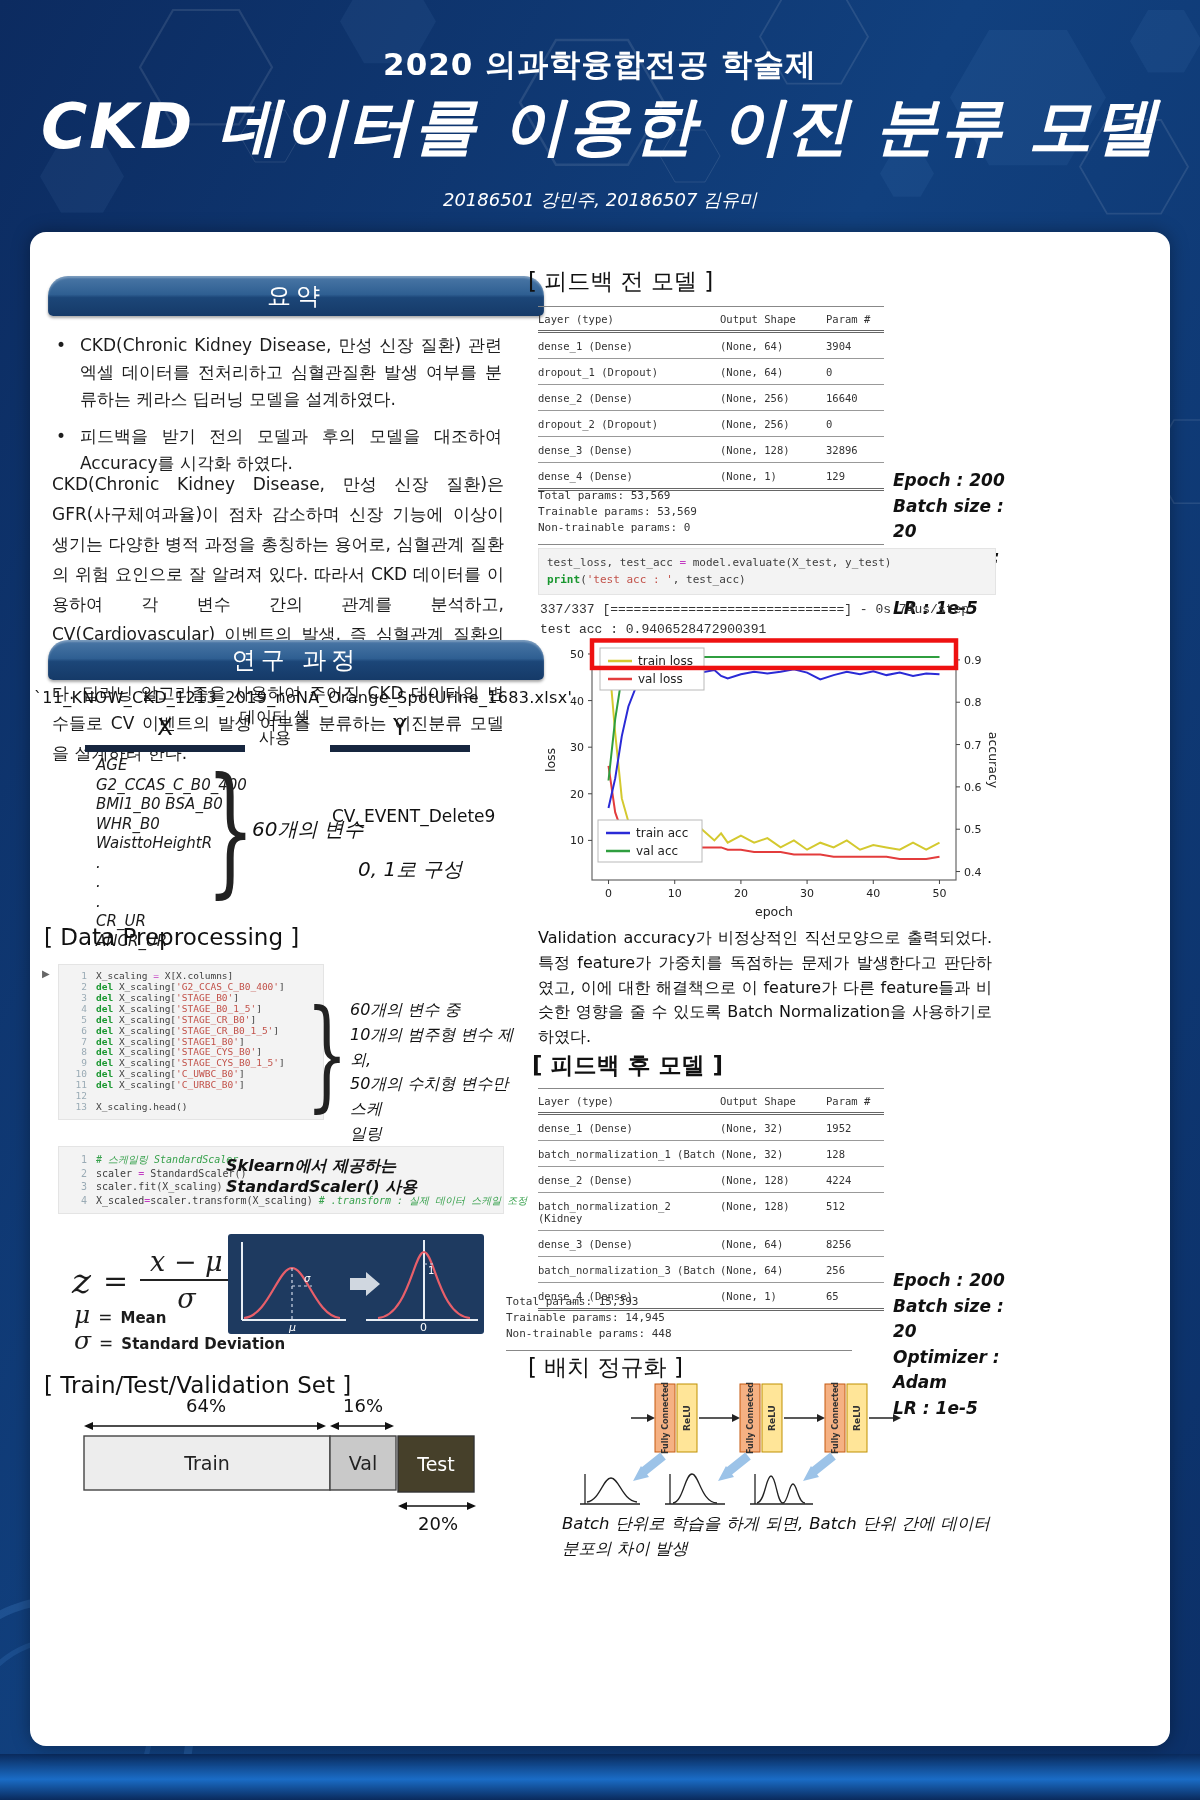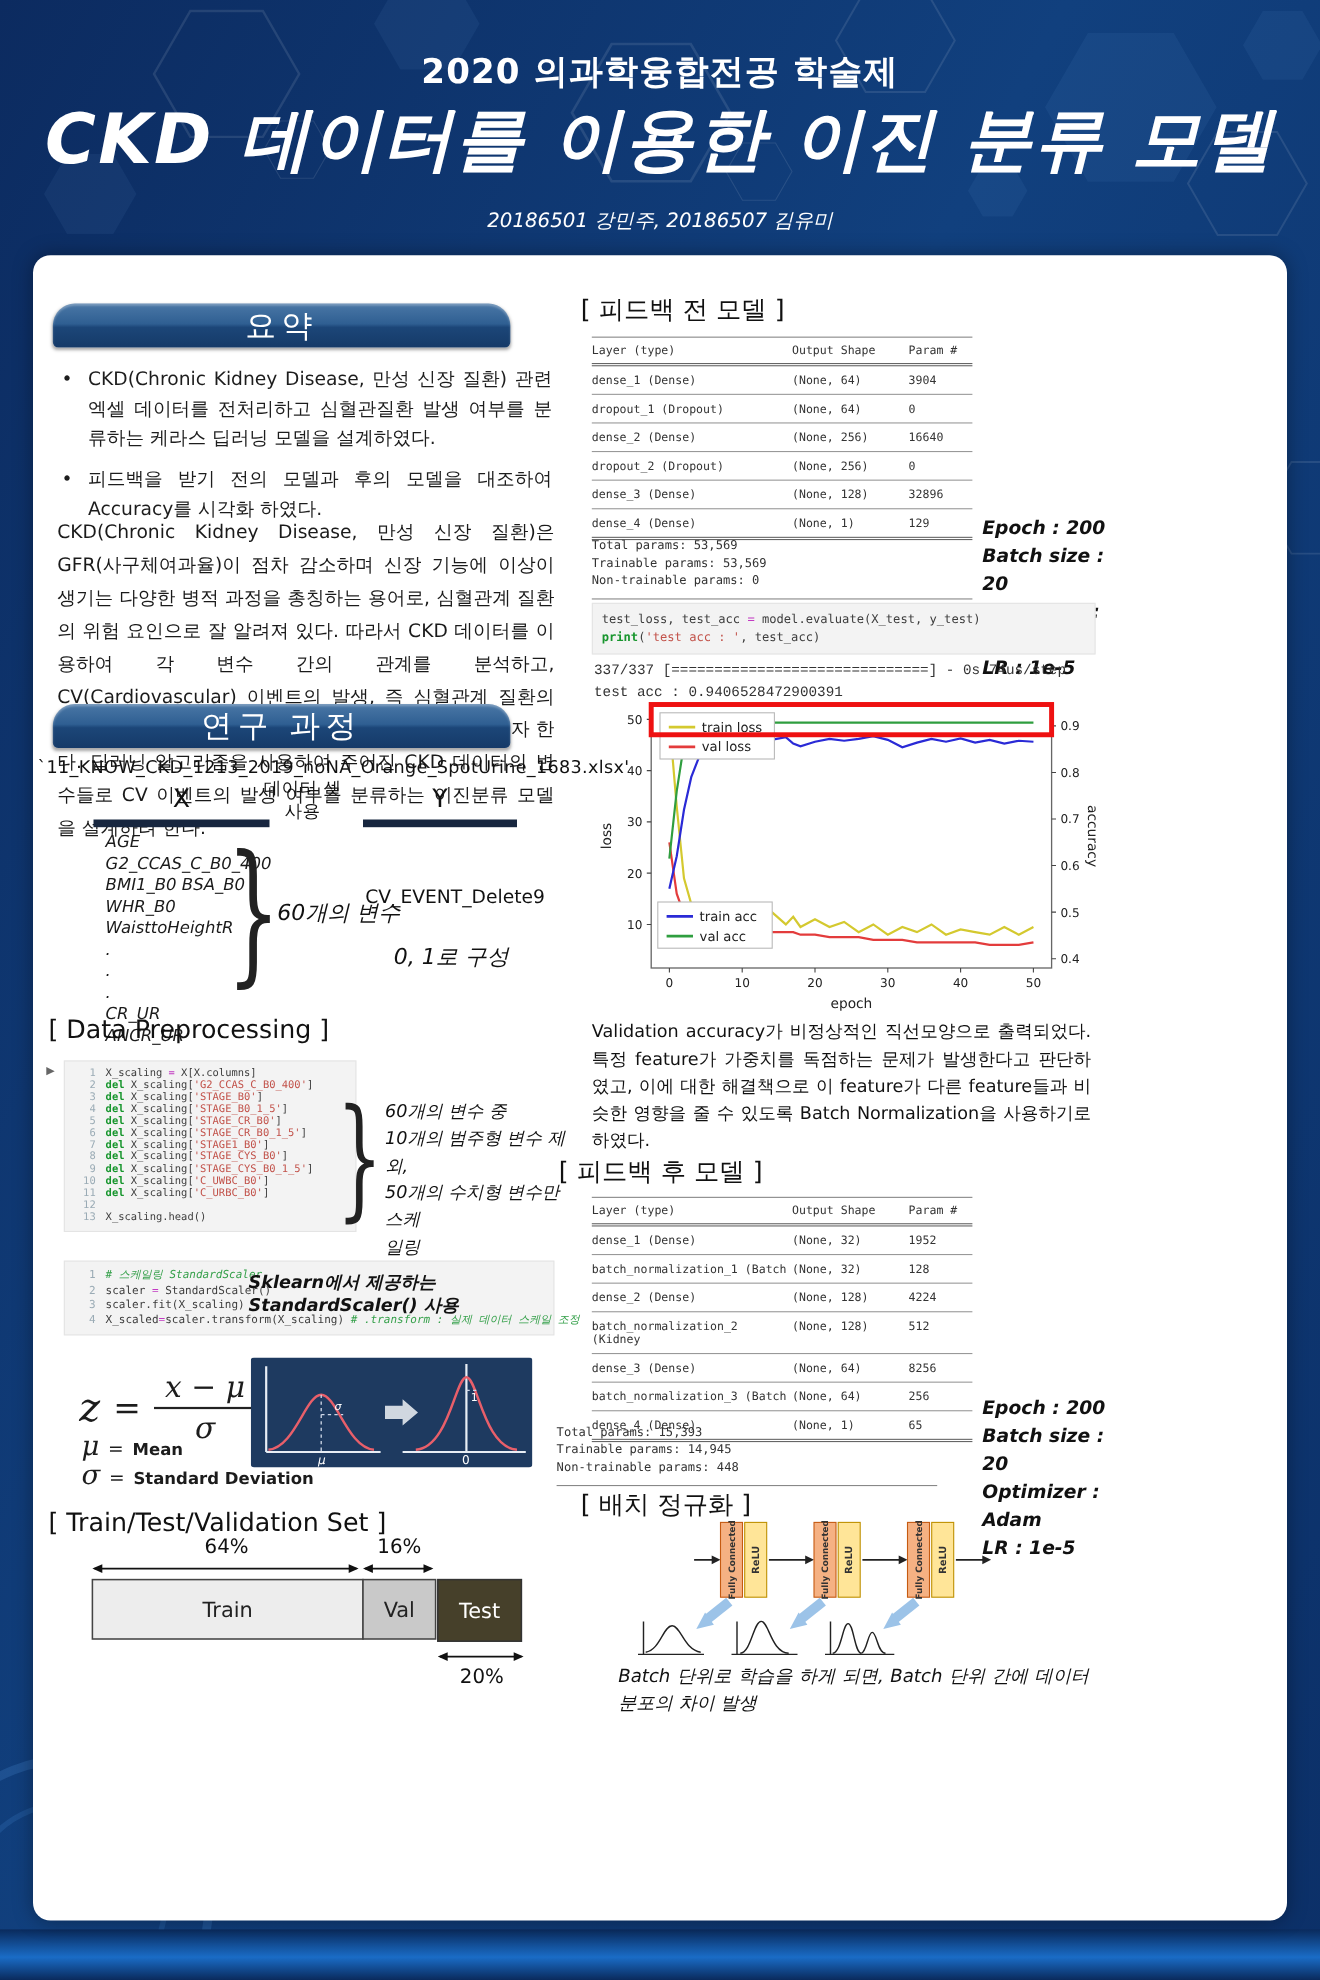--- a/index.html
+++ b/index.html
@@ -10,22 +10,22 @@
   .band{position:absolute;left:0;bottom:0;width:100%;height:46px;
     background:linear-gradient(180deg,#0a2a5c 0%,#1a6cc6 55%,#0a2a5c 100%);}
   .hdr-event{position:absolute;top:44px;width:100%;text-align:center;color:#fff;
     font-size:31px;font-weight:bold;letter-spacing:1px;}
   .hdr-title{position:absolute;top:84px;width:100%;text-align:center;color:#fff;
     font-size:63px;font-weight:bold;letter-spacing:2px;font-style:italic;}
   .hdr-authors{position:absolute;top:188px;width:100%;text-align:center;color:#fff;
     font-size:18px;font-style:italic;}
   .panel{position:absolute;left:30px;top:232px;width:1140px;height:1514px;
     background:#fff;border-radius:16px;box-shadow:0 0 18px rgba(0,0,0,.35);}
-  .sec-hdr{position:absolute;left:48px;width:416px;height:40px;
-    border-radius:20px 20px 5px 5px;color:#fff;font-size:28px;text-align:center;
+  .sec-hdr{position:absolute;left:48px;width:496px;height:40px;
+    border-radius:20px 20px 5px 5px;color:#fff;font-size:24px;text-align:center;
     line-height:40px;letter-spacing:5px;
     background:linear-gradient(180deg,#4a77a6 0%,#2f5f92 46%,#1c4678 54%,#153a68 100%);
     box-shadow:inset 0 2px 2px rgba(255,255,255,.28), 0 2px 3px rgba(0,0,0,.35);}
   .bullets{position:absolute;left:56px;top:332px;width:446px;color:#1d1d1d;
     font-size:17px;line-height:1.6;}
   .bullet{display:flex;margin-bottom:9px;}
   .bullet-dot{width:24px;flex:0 0 24px;}
   .jtext{text-align:justify;}
   .purpose-body{position:absolute;left:52px;top:470px;width:452px;color:#1a1a1a;
     font-size:17px;line-height:1.76;}
@@ -365,21 +365,21 @@
       <rect x="56" y="194" width="104" height="42" fill="#ffffff" stroke="#b9b9b9"></rect>
       <line x1="64" y1="207" x2="88" y2="207" stroke="#2a2ad6" stroke-width="2.5"></line>
       <text x="94" y="211" font-size="12" fill="#222">train acc</text>
       <line x1="64" y1="225" x2="88" y2="225" stroke="#2f9e3f" stroke-width="2.5"></line>
       <text x="94" y="229" font-size="12" fill="#222">val acc</text>
       <rect x="50" y="14.466019417475735" width="364" height="27.495145631067942" fill="none" stroke="#ee1111" stroke-width="4.5"></rect>
     </svg>
 
   <div class="chart-caption">Validation accuracy가 비정상적인 직선모양으로 출력되었다. 특정 feature가 가중치를 독점하는 문제가 발생한다고 판단하였고, 이에 대한 해결책으로 이 feature가 다른 feature들과 비슷한 영향을 줄 수 있도록 Batch Normalization을 사용하기로 하였다.</div>
 
-  <div class="bracket-hd" style="left:508px;top:1050px;">[ 피드백 후 모델 ]</div>
+  <div class="bracket-hd" style="left:532px;top:1050px;font-weight:bold;">[ 피드백 후 모델 ]</div>
   <div class="ktable" style="left:538px;top:1088px;">
       <div class="k-head">
         <span>Layer (type)</span>
         <span>Output Shape</span>
         <span>Param #</span>
       </div>
       <div class="k-row">
         <span>dense_1 (Dense)</span>
         <span>(None, 32)</span>
         <span>1952</span>

